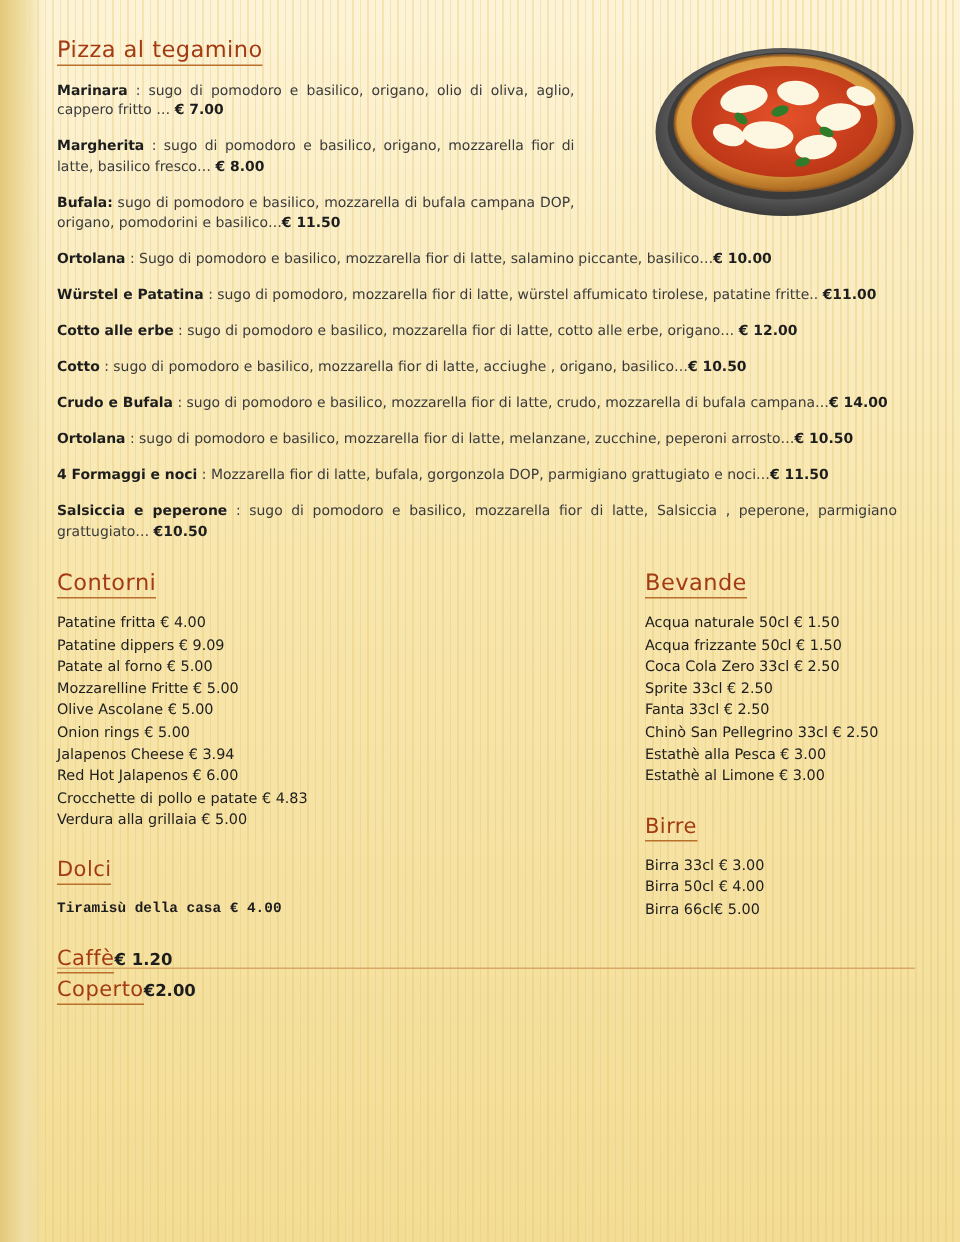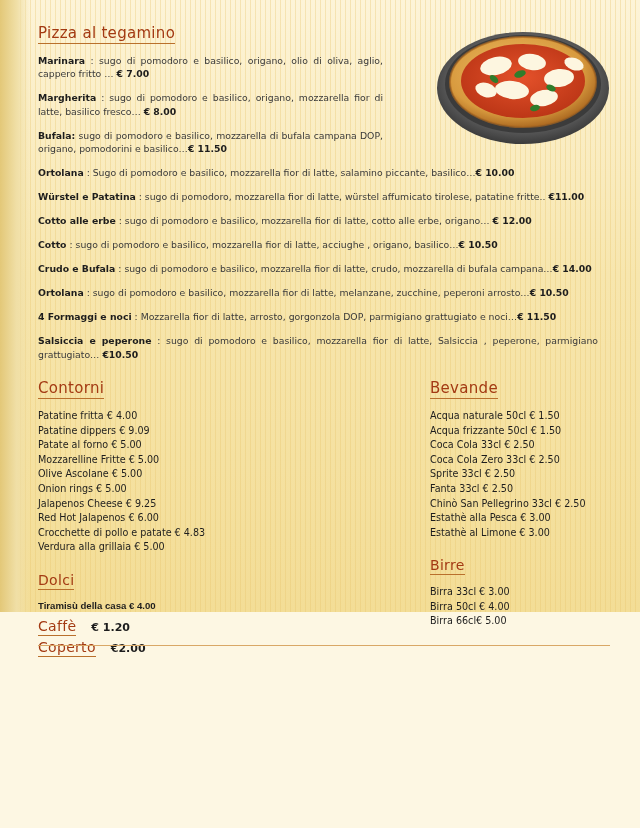--- a/index.html
+++ b/index.html
@@ -9,21 +9,21 @@
   body {
     width: 640px;
     height: 828px;
     font-family: "Liberation Sans", sans-serif;
     background: #fdf7e3;
     overflow: hidden;
   }
   .page {
     position: relative;
     width: 640px;
-    height: 612px;
+    height: 828px;
     box-sizing: border-box;
     background:
       repeating-linear-gradient(90deg,
         rgba(231,196,108,0.35) 0px,
         rgba(231,196,108,0.35) 1px,
         rgba(255,250,230,0) 1px,
         rgba(255,250,230,0) 5px),
       linear-gradient(180deg, #fdf4d8 0%, #f7e6ae 45%, #f3dd96 100%);
   }
   .left-edge {
@@ -116,36 +116,36 @@
   .simple-list li {
     font-size: 9.6px;
     font-weight: normal;
     color: #1d1d1d;
     line-height: 1.52;
     font-family: "DejaVu Sans", sans-serif;
   }
   .inline-heading-row {
     display: flex;
     align-items: baseline;
-    gap: 15px;
+    gap: 0;
     margin-bottom: 3px;
   }
   .inline-heading-row .section-title { margin-bottom: 0; }
   .inline-heading-row .val {
     font-size: 11px;
     font-weight: bold;
     color: #1d1d1d;
     font-family: "DejaVu Sans", sans-serif;
   }
   .one-line {
     font-size: 9.6px;
     font-weight: bold;
     color: #1d1d1d;
-    margin-bottom: 7px;
-    font-family: Liberation Sans, sans-serif;
+    margin-bottom: 20px;
+    font-family: Liberation Mono, monospace;
   }
   .divider {
     position: absolute;
     left: 38px;
     width: 572px;
     height: 1px;
     background: #d9a866;
   }
 </style>
 </head>
@@ -221,39 +221,39 @@
       <li class="pizza-item wide">
         <span class="nm">Cotto</span><span> : sugo di pomodoro e basilico, mozzarella fior di latte, acciughe , origano, basilico…</span><span class="price">€ 10.50</span>
       </li>
       <li class="pizza-item wide">
         <span class="nm">Crudo e Bufala</span><span> : sugo di pomodoro e basilico, mozzarella fior di latte, crudo, mozzarella di bufala campana…</span><span class="price">€ 14.00</span>
       </li>
       <li class="pizza-item wide">
         <span class="nm">Ortolana</span><span> : sugo di pomodoro e basilico, mozzarella fior di latte, melanzane, zucchine, peperoni arrosto…</span><span class="price">€ 10.50</span>
       </li>
       <li class="pizza-item wide">
-        <span class="nm">4 Formaggi e noci</span><span> : Mozzarella fior di latte, arrosto, gorgonzola DOP, parmigiano grattugiato e noci…</span><span class="price">€ 11.50</span>
+        <span class="nm">4 Formaggi e noci</span><span> : Mozzarella fior di latte, bufala, gorgonzola DOP, parmigiano grattugiato e noci…</span><span class="price">€ 11.50</span>
       </li>
       <li class="pizza-item wide">
         <span class="nm">Salsiccia e peperone</span><span> : sugo di pomodoro e basilico, mozzarella fior di latte, Salsiccia , peperone,  parmigiano grattugiato… </span><span class="price">€10.50</span>
       </li>
     </ul>
 
     <div class="cols">
 
       <div class="col-left">
         <h2 class="section-title">Contorni</h2>
         <ul class="simple-list">
           <li>Patatine fritta € 4.00</li>
           <li>Patatine dippers € 9.09</li>
           <li>Patate al forno € 5.00</li>
           <li>Mozzarelline Fritte € 5.00</li>
           <li>Olive Ascolane € 5.00</li>
           <li>Onion rings € 5.00</li>
-          <li>Jalapenos Cheese  € 9.25</li>
+          <li>Jalapenos Cheese  € 3.94</li>
           <li>Red Hot Jalapenos € 6.00</li>
           <li>Crocchette di pollo e patate  € 4.83</li>
           <li>Verdura alla grillaia € 5.00</li>
         </ul>
 
         <h2 class="section-title small">Dolci</h2>
         <div class="one-line">Tiramisù della casa €  4.00</div>
 
         <div class="inline-heading-row">
           <h2 class="section-title small">Caffè</h2>
@@ -264,21 +264,20 @@
           <h2 class="section-title small">Coperto</h2>
           <span class="val">€2.00</span>
         </div>
       </div>
 
       <div class="col-right">
         <h2 class="section-title">Bevande</h2>
         <ul class="simple-list">
           <li>Acqua naturale 50cl € 1.50</li>
           <li>Acqua frizzante 50cl € 1.50</li>
-          <li>Coca Cola 33cl € 2.50</li>
           <li>Coca Cola Zero 33cl € 2.50</li>
           <li>Sprite 33cl € 2.50</li>
           <li>Fanta 33cl € 2.50</li>
           <li>Chinò San Pellegrino 33cl € 2.50</li>
           <li>Estathè alla Pesca € 3.00</li>
           <li>Estathè al Limone € 3.00</li>
         </ul>
 
         <h2 class="section-title small">Birre</h2>
         <ul class="simple-list">

